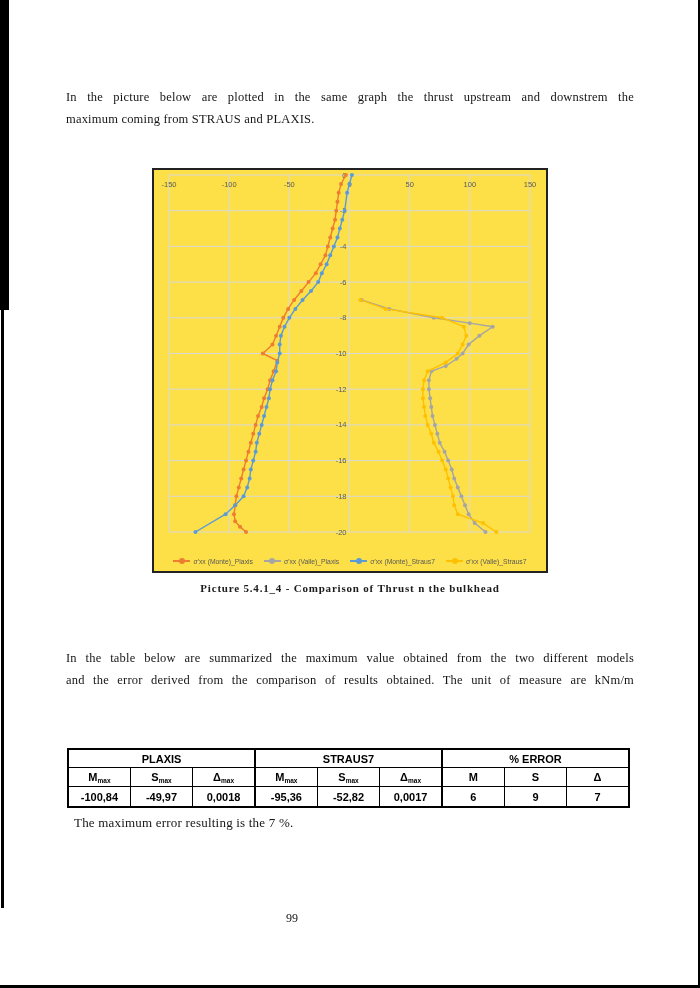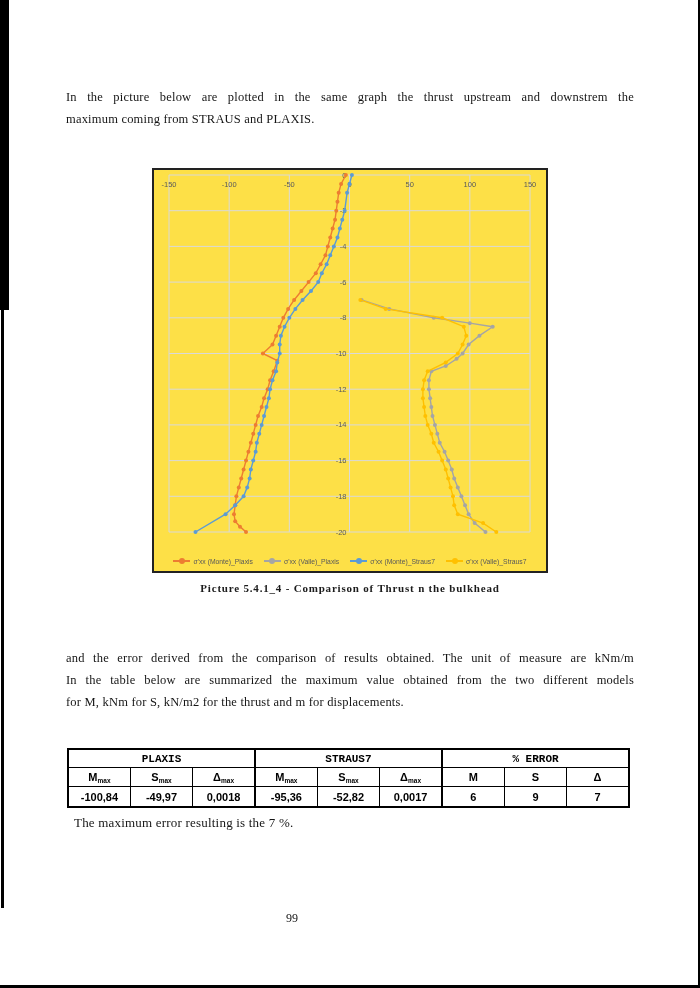--- a/index.html
+++ b/index.html
@@ -27,21 +27,21 @@
 
   .caption{position:absolute;left:66px;top:582px;width:568px;text-align:center;
            font-weight:700;font-size:11px;letter-spacing:.8px;color:#1b1b1b;}
 
   table.results{position:absolute;left:67px;top:748px;width:563px;border-collapse:collapse;
         table-layout:fixed;font-family:"Liberation Sans",sans-serif;font-weight:700;color:#000;}
   table.results td{border:1.5px solid #000;text-align:center;vertical-align:middle;
         font-size:11px;padding:0;overflow:hidden;}
   table.results{border:2.5px solid #000;}
   table.results td.sep{border-left:2.5px solid #000;}
-  tr.grp td{height:17px;font-size:11px;font-family:Liberation Mono, monospace;}
+  tr.grp td{height:17px;font-size:11px;}
   tr.sub td{height:18px;}
   tr.val td{height:19px;}
   tr.sub sub{font-size:6.5px;vertical-align:-2px;letter-spacing:0;}
 
   .note{position:absolute;left:74px;top:815px;font-size:13px;letter-spacing:.2px;}
   .pagenum{position:absolute;left:0;top:911px;width:584px;text-align:center;font-size:12px;}
 </style>
 </head>
 <body>
 
@@ -259,23 +259,22 @@
           <span class="ldot" style="background: rgb(255, 192, 0);"></span>
         </span>
         <span>σ'xx (Valle)_Straus7</span>
       </span>
     </div>
 </div>
 
 <div class="caption">Picture 5.4.1_4 - Comparison of Thrust n the bulkhead</div>
 
 <div class="para p2">
+  <div class="line jl">In the table below are summarized the maximum value obtained from the two different models</div>
   <div class="line jl">and the error derived from the comparison of results obtained. The unit of measure are kNm/m</div>
-  <div class="line jl">In the table below are summarized the maximum value obtained from the two different models</div>
-  <div class="line">for M, kNm for S, kN/m2 for the thrust and m for displacements.</div>
 </div>
 
 <table class="results">
   <tbody>
       <tr class="grp">
     <td colspan="3">PLAXIS</td>
     <td colspan="3" class="sep">STRAUS7</td>
     <td colspan="3" class="sep">% ERROR</td>
   </tr>
   <tr class="sub">

